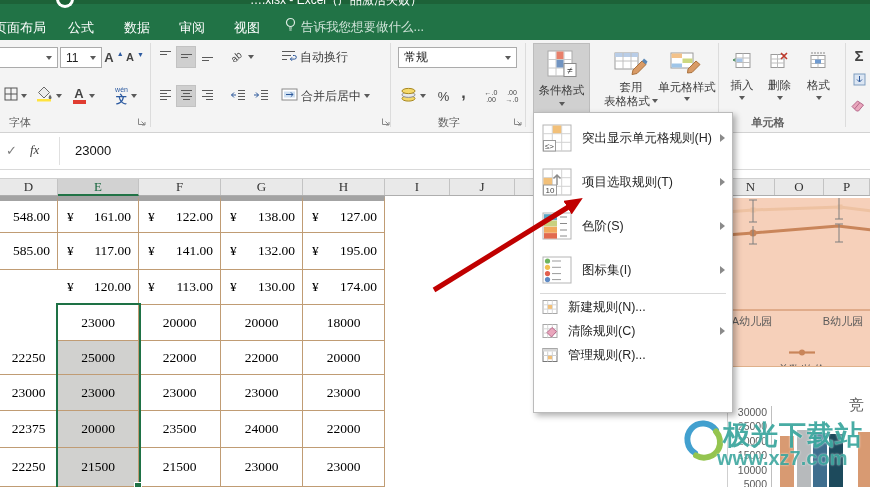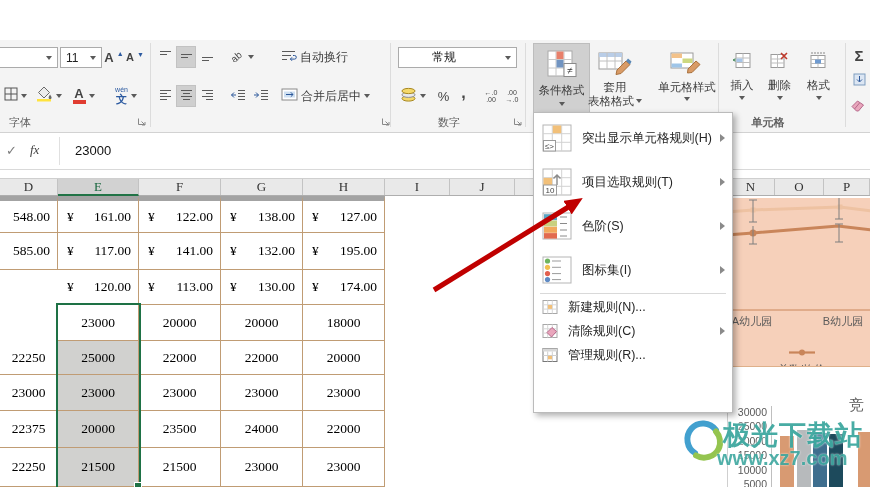--- a/index.html
+++ b/index.html
@@ -81,20 +81,36 @@
   .wm-site{position:absolute;left:723px;top:417px;z-index:30;font-size:27px;font-weight:bold;letter-spacing:1px;
     color:#3fa8a0;opacity:.95;text-shadow:0 0 2px #fff;pointer-events:none;white-space:nowrap;}
   .wm-url{position:absolute;left:717px;top:447px;z-index:30;font-size:20px;font-weight:bold;color:#3fa8a0;opacity:.9;
     text-shadow:0 0 2px #fff;pointer-events:none;}
 </style>
 </head>
 <body>
 
 <div class="screen">
 
+  <div class="green-header">
+    <div class="titlebar-text">….xlsx - Excel（产品激活失败）</div>
+    <div class="tb-remnant"></div>
+    <div id="tabs-holder">
+        <span class="tab" style="left: -6px;">页面布局</span>
+        <span class="tab" style="left: 68px;">公式</span>
+        <span class="tab" style="left: 124px;">数据</span>
+        <span class="tab" style="left: 179px;">审阅</span>
+        <span class="tab" style="left: 234px;">视图</span>
+      </div>
+    <span class="tellme-bulb"><svg width="13" height="15">
+          <circle cx="6.5" cy="5.5" r="4" fill="none" stroke="#dcebe2" stroke-width="1.2"></circle>
+          <path d="M5 11h3M5.3 13h2.4" stroke="#dcebe2"></path>
+        </svg></span>
+    <span class="tellme-text">告诉我您想要做什么...</span>
+  </div>
 
   <div class="ribbon">
 
     <div class="combo" style="left:-36px;top:7px;width:94px;height:21px;">
       <span class="val"></span>
         <span class="ca">
           <span class="caret"></span>
         </span>
     </div>
     <div class="combo" style="left:60px;top:7px;width:42px;height:21px;">
@@ -216,21 +232,21 @@
         <span class="caret"></span>
     </div>
     <div class="launcher" style="left:379px;top:75px;">
         <svg width="9" height="9">
           <path d="M1.5 1.5v6h6" fill="none" stroke="#888"></path>
           <path d="M4.5 4.5L8 8M8 5v3h-3" fill="none" stroke="#888"></path>
         </svg>
       </div>
     <div class="rsep" style="left:390px;"></div>
 
-    <div class="combo" style="left:398px;top:7px;width:119px;height:21px;padding-left:28px;">
+    <div class="combo" style="left:398px;top:7px;width:119px;height:21px;">
       <span class="val">常规</span>
       <span class="ca">
           <span class="caret"></span>
         </span>
     </div>
     <div class="rbtn" style="left:396px;top:45px;width:33px;height:22px;">
       <span><svg width="17" height="15">
             <ellipse cx="8.5" cy="11.5" rx="6.5" ry="2.6" fill="#f5d96b" stroke="#a8871d"></ellipse>
             <ellipse cx="8.5" cy="7.8" rx="6.5" ry="2.6" fill="#e9e9e9" stroke="#8c8c8c"></ellipse>
             <ellipse cx="8.5" cy="4" rx="6.5" ry="2.6" fill="#f5d96b" stroke="#a8871d"></ellipse>
@@ -271,21 +287,21 @@
             <path d="M1 9.5h24M1 18h24M9 1v25M17 1v25" stroke="#c8c8c8"></path>
             <rect x="9.5" y="1.5" width="7" height="7.5" fill="#e8806b"></rect>
             <rect x="9.5" y="10" width="7" height="7.5" fill="#7194c1"></rect>
             <rect x="17" y="13.5" width="12" height="13" fill="#fff" stroke="#8a8a8a"></rect>
             <text x="23" y="24" font-size="10" text-anchor="middle" fill="#333">≠</text>
           </svg>
         </span>
       <span style="margin-top:4px;">条件格式</span>
       <span class="caret" style="margin-top:5px;"></span>
     </div>
-    <div class="bigbtn" style="left:584px;top:3px;width:62px;height:90px;">
+    <div class="bigbtn" style="left:600px;top:3px;width:62px;height:90px;">
       <span class="bicon">
           <svg width="34" height="28">
             <rect x="1" y="4" width="23" height="16" fill="#fff" stroke="#9b9b9b"></rect>
             <rect x="1" y="4" width="23" height="4" fill="#b9cde7"></rect>
             <path d="M1 12h23M9 4v16M17 4v16" stroke="#c0c0c0"></path>
             <path d="M19 21l9-9 4 3.5-9 9-5 1z" fill="#d99b66" stroke="#a9713d"></path>
             <path d="M28 12l4 3.5 1.5-3-3.5-3z" fill="#5b88b5"></path>
           </svg>
         </span>
       <span style="margin-top:2px;">套用</span>

